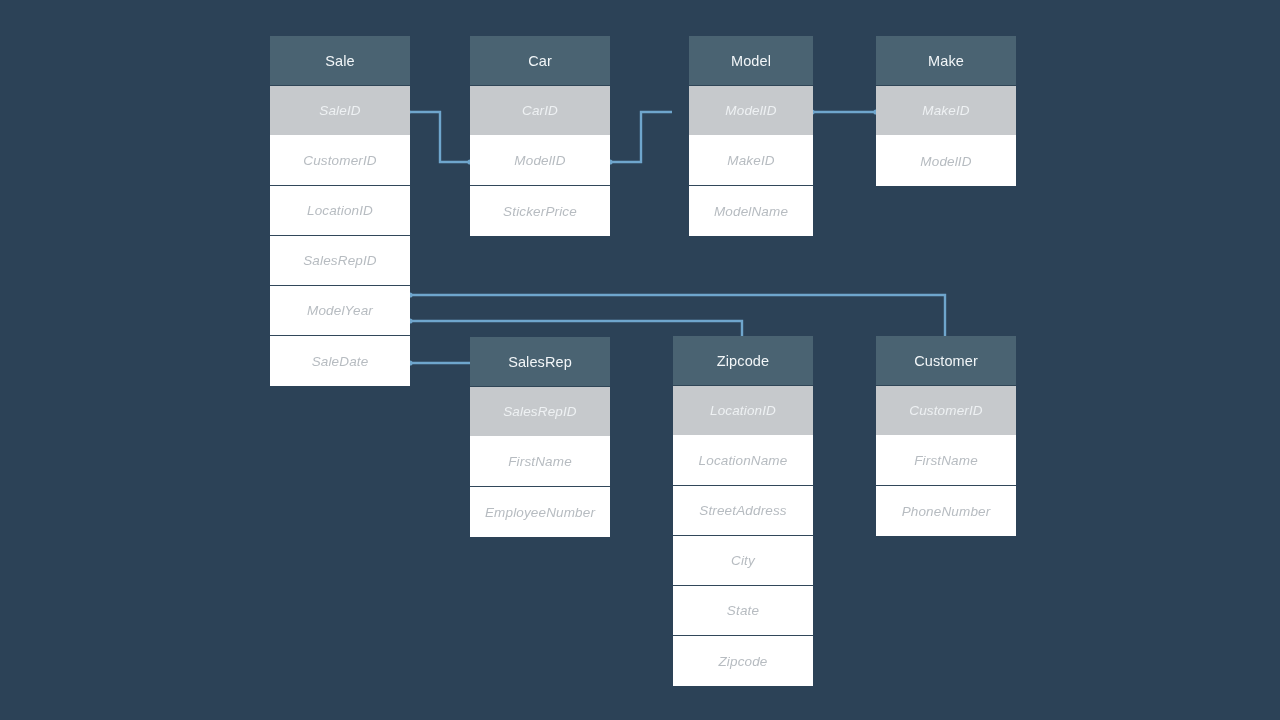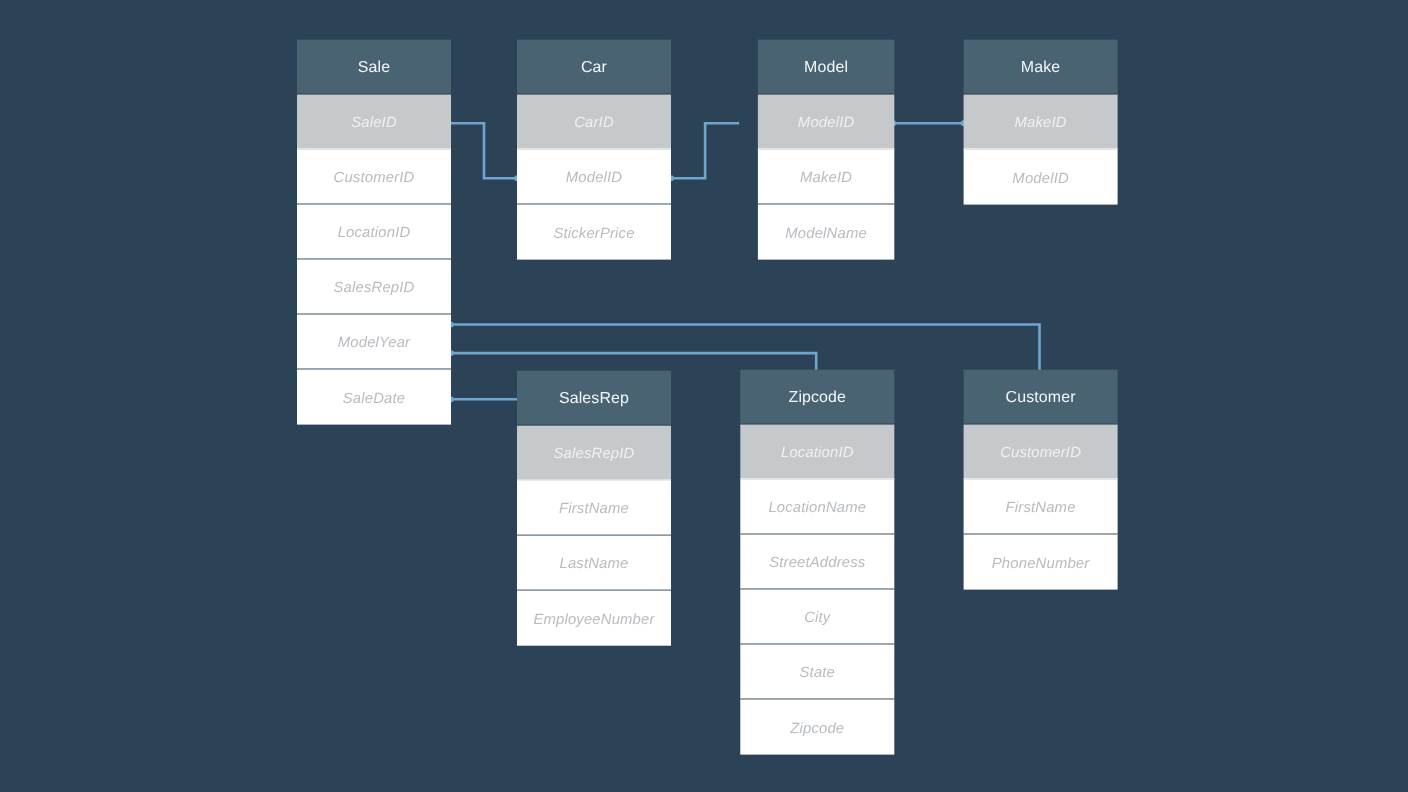--- a/index.html
+++ b/index.html
@@ -134,21 +134,20 @@
       </div>
       <div class="entity-table" style="left: 876px; top: 36px;">
         <div class="entity-header">Make</div>
         <div class="entity-field pk">MakeID</div>
         <div class="entity-field">ModelID</div>
       </div>
       <div class="entity-table" style="left: 470px; top: 337px; border-radius: 23px;">
         <div class="entity-header">SalesRep</div>
         <div class="entity-field pk">SalesRepID</div>
         <div class="entity-field">FirstName</div>
-        <div class="entity-field">LastName</div>
         <div class="entity-field">EmployeeNumber</div>
       </div>
       <div class="entity-table" style="left: 673px; top: 336px;">
         <div class="entity-header">Zipcode</div>
         <div class="entity-field pk">LocationID</div>
         <div class="entity-field">LocationName</div>
         <div class="entity-field">StreetAddress</div>
         <div class="entity-field">City</div>
         <div class="entity-field">State</div>
         <div class="entity-field">Zipcode</div>

